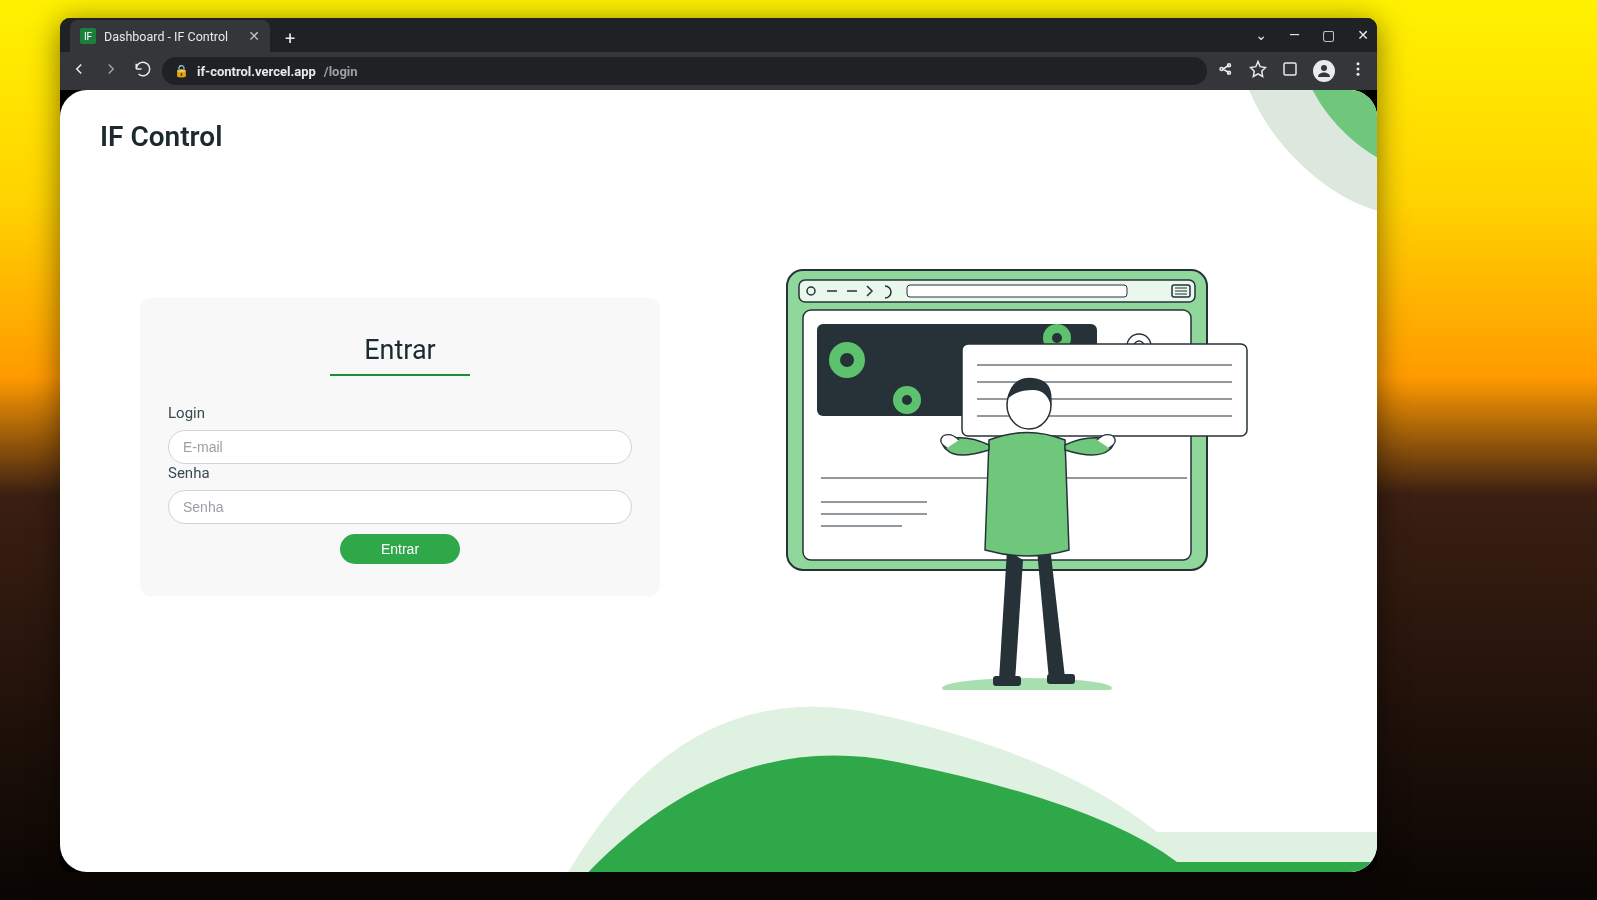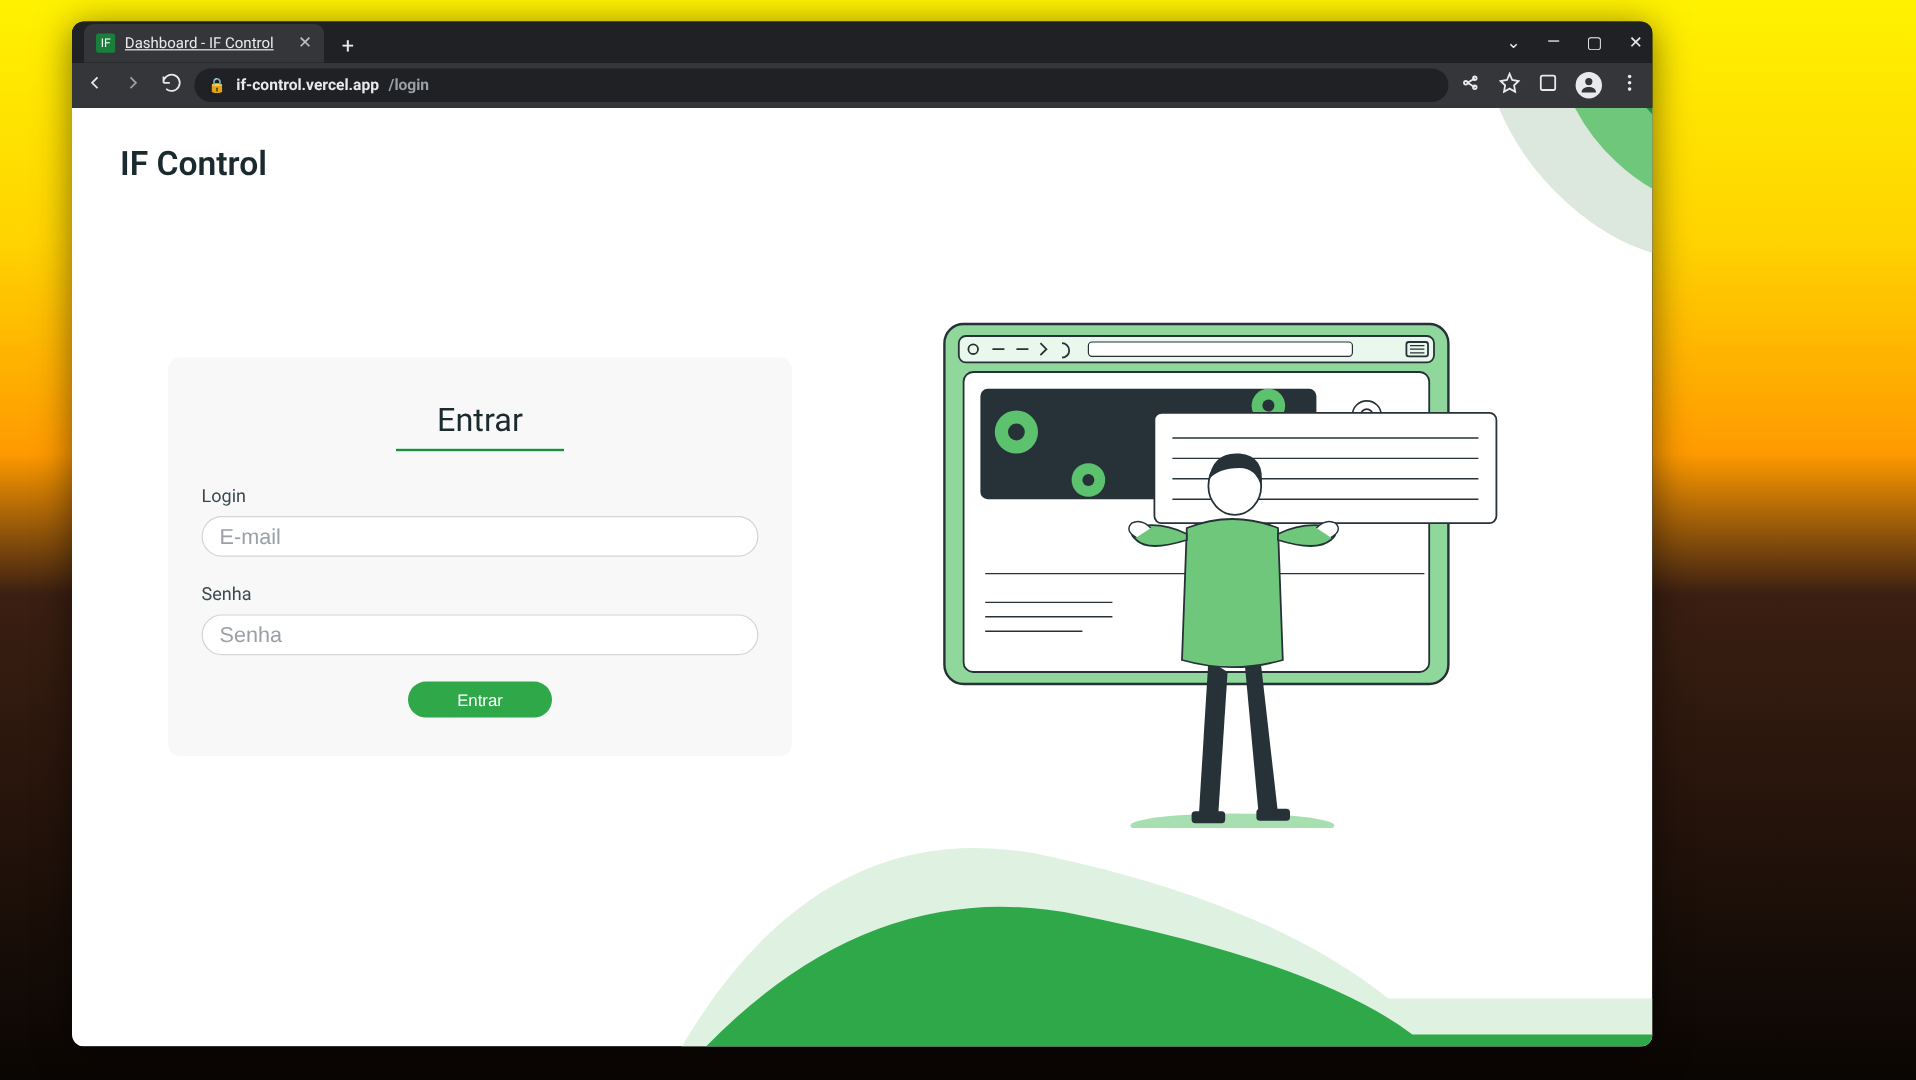--- a/index.html
+++ b/index.html
@@ -48,21 +48,21 @@
       min-width: 200px;
     }
     .tab .favicon {
       width: 16px; height: 16px;
       display: flex; align-items: center; justify-content: center;
       background: #1b7f3b;
       color: #fff;
       font-size: 10px;
       border-radius: 2px;
     }
-    .tab .title { flex: 1; white-space: nowrap; overflow: hidden; text-overflow: ellipsis; text-decoration: underline; }
+    .tab .title { flex: 1; white-space: nowrap; overflow: hidden; text-overflow: ellipsis; }
     .tab .close { color: #bdc1c6; font-size: 14px; line-height: 1; }
     .new-tab {
       width: 28px; height: 28px;
       display: flex; align-items: center; justify-content: center;
       color: #e8eaed;
       font-size: 18px;
       margin-left: 6px;
     }
     .window-controls {
       position: absolute;
@@ -108,20 +108,21 @@
       background: #e8eaed;
       display: flex; align-items: center; justify-content: center;
       color: #35363a;
       font-size: 13px;
     }
     .content {
       flex: 1;
       background: #fff;
       position: relative;
       overflow: hidden;
+      border-radius: 27px;
     }
     .app-title {
       position: absolute;
       top: 30px;
       left: 40px;
       font-size: 28px;
       font-weight: 600;
       color: #1b2a2f;
     }
     .login-card {
@@ -137,34 +138,34 @@
       text-align: center;
       margin-bottom: 28px;
     }
     .login-header span {
       display: inline-block;
       font-size: 27px;
       color: #1b2a2f;
       padding: 0 34px 8px;
       border-bottom: 2px solid #1a8f3c;
     }
-    .field { margin-bottom: 22px; }
+    .field { }
     .field label {
       display: block;
       font-size: 15px;
       color: #3a4a50;
       margin-bottom: 8px;
     }
     .field input {
       width: 100%;
       height: 34px;
       border: 1px solid #d4d4d4;
       border-radius: 17px;
       padding: 0 14px;
-      font-size: 18px;
+      font-size: 14px;
       color: #555;
       background: #fff;
     }
     .field input::placeholder { color: #9aa0a6; }
     .submit-wrap { text-align: center; margin-top: 10px; }
     .submit-btn {
       background: #2fa84a;
       color: #fff;
       border: none;
       border-radius: 15px;

